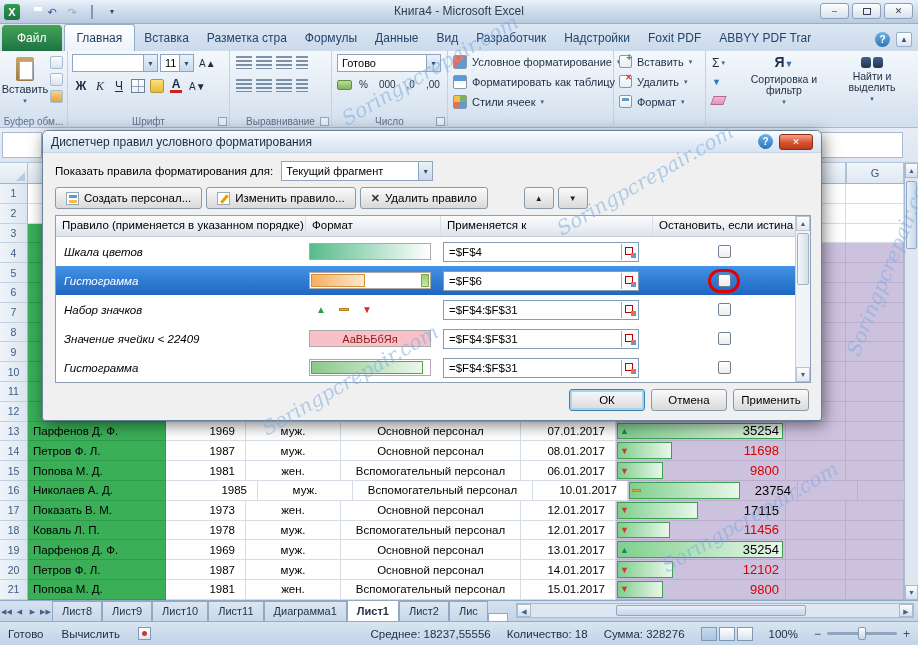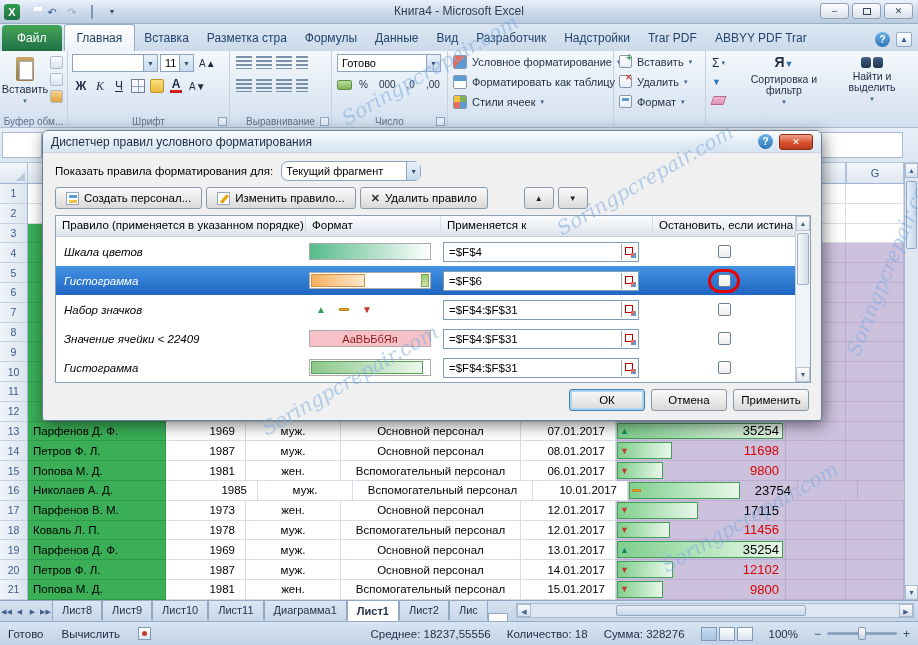--- a/index.html
+++ b/index.html
@@ -127,21 +127,21 @@
 .sarrow{position:absolute;left:0;width:13px;height:15px;background:linear-gradient(#FDFDFD,#D3DEEC);border:1px solid #A9BBD1;font-size:7px;color:#44618B;text-align:center;line-height:13px;}
 .vthumb{position:absolute;left:1px;top:18px;width:11px;height:68px;background:linear-gradient(90deg,#E9F0F8,#C6D6E9);border:1px solid #8FA8C8;border-radius:2px;}
 
 
 .dialog{position:absolute;left:42px;top:130px;width:780px;height:291px;background:#F0F0F0;border:1px solid #67809C;border-radius:6px 6px 3px 3px;box-shadow:2px 4px 16px rgba(0,0,0,.5);z-index:10;}
 .dlg-title{height:22px;background:linear-gradient(#FBFDFE,#E6EFF8 45%,#D5E3F1);border-bottom:1px solid #C8D4E2;border-radius:5px 5px 0 0;display:flex;align-items:center;padding:0 8px;font-size:12px;color:#1E2C42;gap:6px;}
 .dlg-title .ttl{flex:1;white-space:nowrap;overflow:hidden;}
 .dlg-help{width:15px;height:15px;border-radius:50%;background:linear-gradient(#6FB3E8,#2E75B6);color:#fff;font-size:10px;font-weight:bold;text-align:center;line-height:15px;}
 .dlg-close{width:34px;height:16px;background:linear-gradient(#F2A28D,#D8512F 55%,#B63B1C);border:1px solid #8E2B10;border-radius:3px;color:#fff;font-size:9px;text-align:center;line-height:15px;}
 .dlg-row1{position:absolute;left:12px;top:30px;display:flex;align-items:center;font-size:11.5px;}
-.scope{width:140px;height:20px;margin-left:8px;border-radius:7px;}
+.scope{width:152px;height:20px;margin-left:8px;}
 .dlg-toolbar{position:absolute;left:12px;top:56px;display:flex;gap:4px;align-items:center;}
 .btn7{display:inline-flex;align-items:center;justify-content:center;gap:5px;height:22px;padding:0 10px;font-size:11.5px;color:#000;background:linear-gradient(#FAFAFA,#ECECEC 45%,#D9D9D9);border:1px solid #8A99A9;border-radius:3px;white-space:nowrap;}
 .btn7.updown{width:30px;padding:0;font-size:8px;color:#222;}
 .btn7.upbtn{margin-left:32px;}
 .ico{width:13px;height:13px;position:relative;}
 .ico.new{background:#FFF;border:1px solid #98A8B8;}
 .ico.new::before{content:'';position:absolute;left:2px;top:2px;width:8px;height:3px;background:#5B9BD5;}
 .ico.new::after{content:'';position:absolute;left:2px;top:7px;width:8px;height:3px;background:#F6C244;}
 .ico.edit{background:#FFF;border:1px solid #98A8B8;}
 .ico.edit::before{content:'';position:absolute;left:5px;top:1px;width:3px;height:10px;background:#E8A000;transform:rotate(40deg);}
@@ -239,21 +239,21 @@
     <div id="ribbonTabs" style="display:flex;align-items:flex-end;">
         <div class="rtab file">Файл</div>
         <div class="rtab active">Главная</div>
         <div class="rtab">Вставка</div>
         <div class="rtab">Разметка стра</div>
         <div class="rtab">Формулы</div>
         <div class="rtab">Данные</div>
         <div class="rtab">Вид</div>
         <div class="rtab">Разработчик</div>
         <div class="rtab">Надстройки</div>
-        <div class="rtab">Trar PDF</div>
+        <div class="rtab">Foxit PDF</div>
         <div class="rtab">ABBYY PDF Trar</div>
       </div>
     <div class="tabrow-right">
       <span class="helpdot">?</span>
       <span class="collap">▲</span>
     </div>
   </div>
 
   <div class="ribbon">
     <div class="rgroup g-clip">
@@ -594,21 +594,21 @@
         <div class="cell c-value lav val" style="width: 170px;">
           <i class="vbar" style="width: 111px;"></i>
           <span class="vic dash"></span>
           <span class="vnum">23754</span>
         </div>
         <div class="cell c-g lav" style="width: 60px;"></div>
         <div class="cell c-h lav" style="width: 58px;"></div>
       </div>
       <div class="grow">
         <div class="rnum">17</div>
-        <div class="cell c-name green" style="width: 138px;">Парфенов В. М.</div>
+        <div class="cell c-name green" style="width: 138px;">Показать В. М.</div>
         <div class="cell c-year num" style="width: 80px;">1973</div>
         <div class="cell c-gender ctr" style="width: 95px;">жен.</div>
         <div class="cell c-category ctr" style="width: 180px;">Основной персонал</div>
         <div class="cell c-date num" style="width: 95px;">12.01.2017</div>
         <div class="cell c-value lav val" style="width: 170px;">
           <i class="vbar" style="width: 81px;"></i>
           <span class="vic down">▼</span>
           <span class="vnum">17115</span>
         </div>
         <div class="cell c-g lav" style="width: 60px;"></div>
@@ -822,21 +822,21 @@
   <div class="wm" style="left:545px;top:168px;">Soringpcrepair.com</div>
   <div class="wm" style="left:250px;top:368px;">Soringpcrepair.com</div>
   <div class="wm steep" style="left:790px;top:250px;">Soringpcrepair.com</div>
   <div class="wm" style="left:650px;top:505px;">Soringpcrepair.com</div>
 
   <div class="sheettabs">
     <span class="tnav">◀◀</span>
     <span class="tnav">◀</span>
     <span class="tnav">▶</span>
     <span class="tnav">▶▶</span>
-    <span id="sheetTabs" style="display:flex;align-items:flex-start;">
+    <span id="sheetTabs" style="display:flex;align-items:center;">
         <span class="stab">Лист8</span>
         <span class="stab">Лист9</span>
         <span class="stab">Лист10</span>
         <span class="stab">Лист11</span>
         <span class="stab">Диаграмма1</span>
         <span class="stab active">Лист1</span>
         <span class="stab">Лист2</span>
         <span class="stab">Лис</span>
       </span>
     <span class="stab stub"></span>

